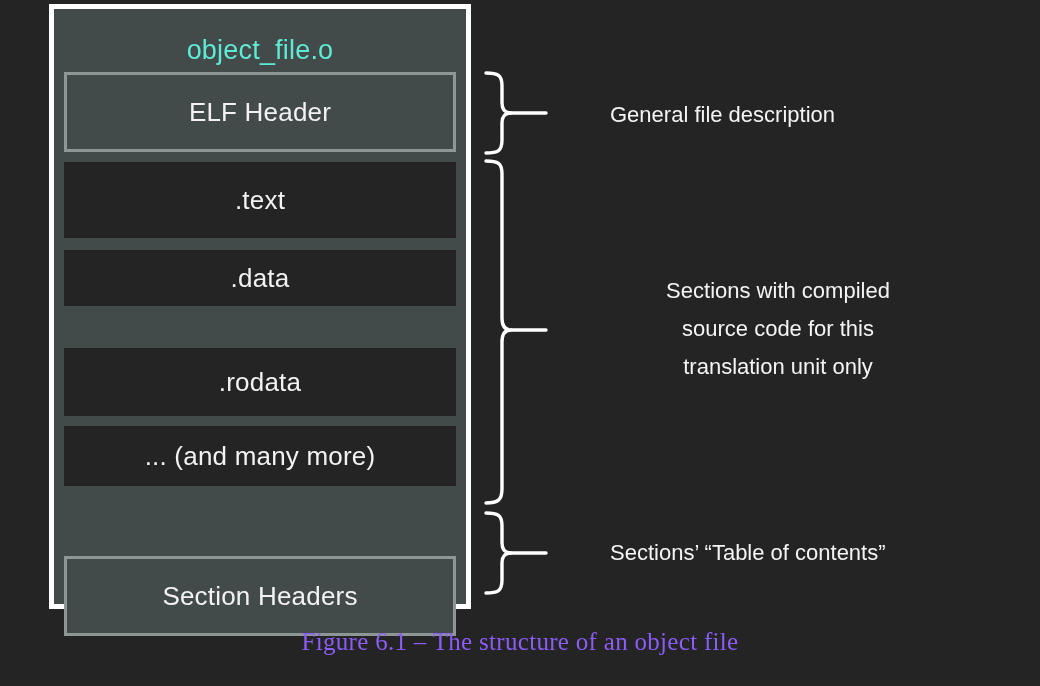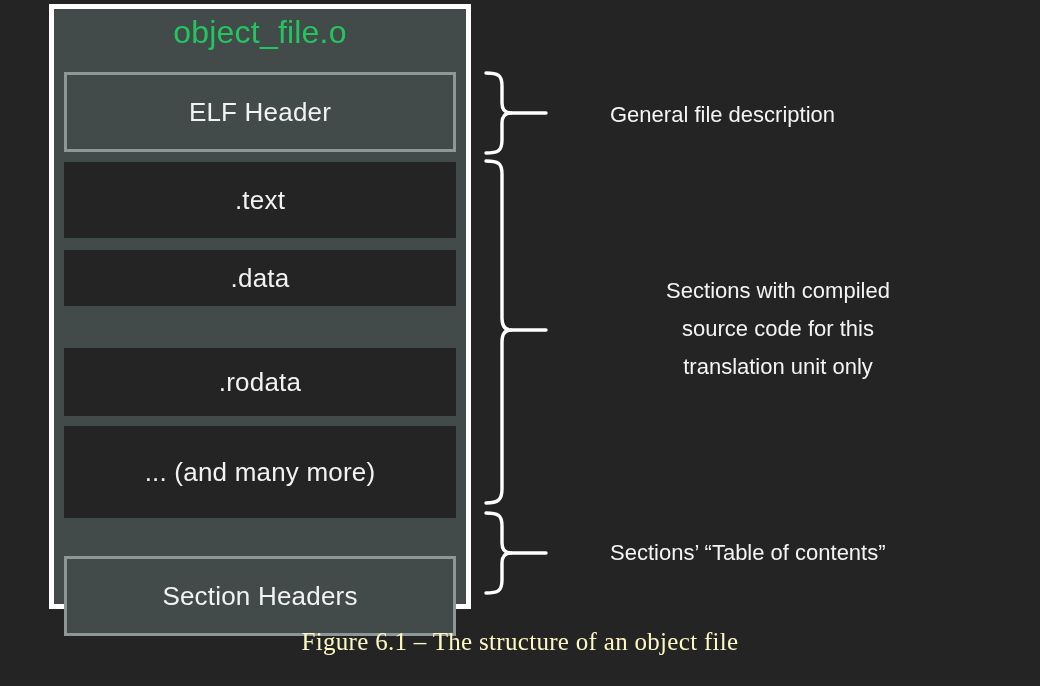--- a/index.html
+++ b/index.html
@@ -26,25 +26,25 @@
     width: 422px;
     height: 605px;
     box-sizing: border-box;
     border: 5px solid #ffffff;
     background: #434a4a;
   }
 
   .file-title {
     position: absolute;
     left: 0;
-    top: 7px;
+    top: 28px;
     width: 100%;
     text-align: center;
-    color: #22c55e;
-    font-size: 32px;
+    color: #5eead4;
+    font-size: 27px;
     letter-spacing: 0.2px;
     line-height: 1;
   }
 
   
   .section-box {
     position: absolute;
     left: 64px;
     width: 392px;
     box-sizing: border-box;
@@ -88,21 +88,21 @@
     left: 578px;
   }
 
   
   .caption {
     position: absolute;
     left: 0;
     top: 628px;
     width: 1040px;
     text-align: center;
-    color: #fef9c3;
+    color: #8b5cf6;
     font-family: "Liberation Serif", serif;
     font-size: 25px;
     letter-spacing: 0.3px;
   }
 </style>
 </head>
 <body>
 
 <div id="figure-root">
 
@@ -119,21 +119,21 @@
   </div>
 
   <div class="section-box dark" style="top:250px;height:56px;text-align:center;">
     <span>.data</span>
   </div>
 
   <div class="section-box dark" style="top:348px;height:68px;">
     <span>.rodata</span>
   </div>
 
-  <div class="section-box dark" style="top:426px;height:92px;">
+  <div class="section-box dark" style="top:426px;height:60px;">
     <span>... (and many more)</span>
   </div>
 
   <div class="section-box framed" style="top:512px;height:80px;margin-top:44px;">
     <span>Section Headers</span>
   </div>
 
   <div class="brace" style="left:484px;top:70px;width:76px;height:86px;">
     <svg width="76" height="86" viewBox="0 0 76 86" fill="none" stroke="#ffffff" stroke-width="3.4" stroke-linecap="round" stroke-linejoin="round">
       <path d="M2 3 C14 3 18 5 18 16 L18 33 C18 40 21 43 27 43 C21 43 18 46 18 53 L18 70 C18 81 14 83 2 83"></path>

